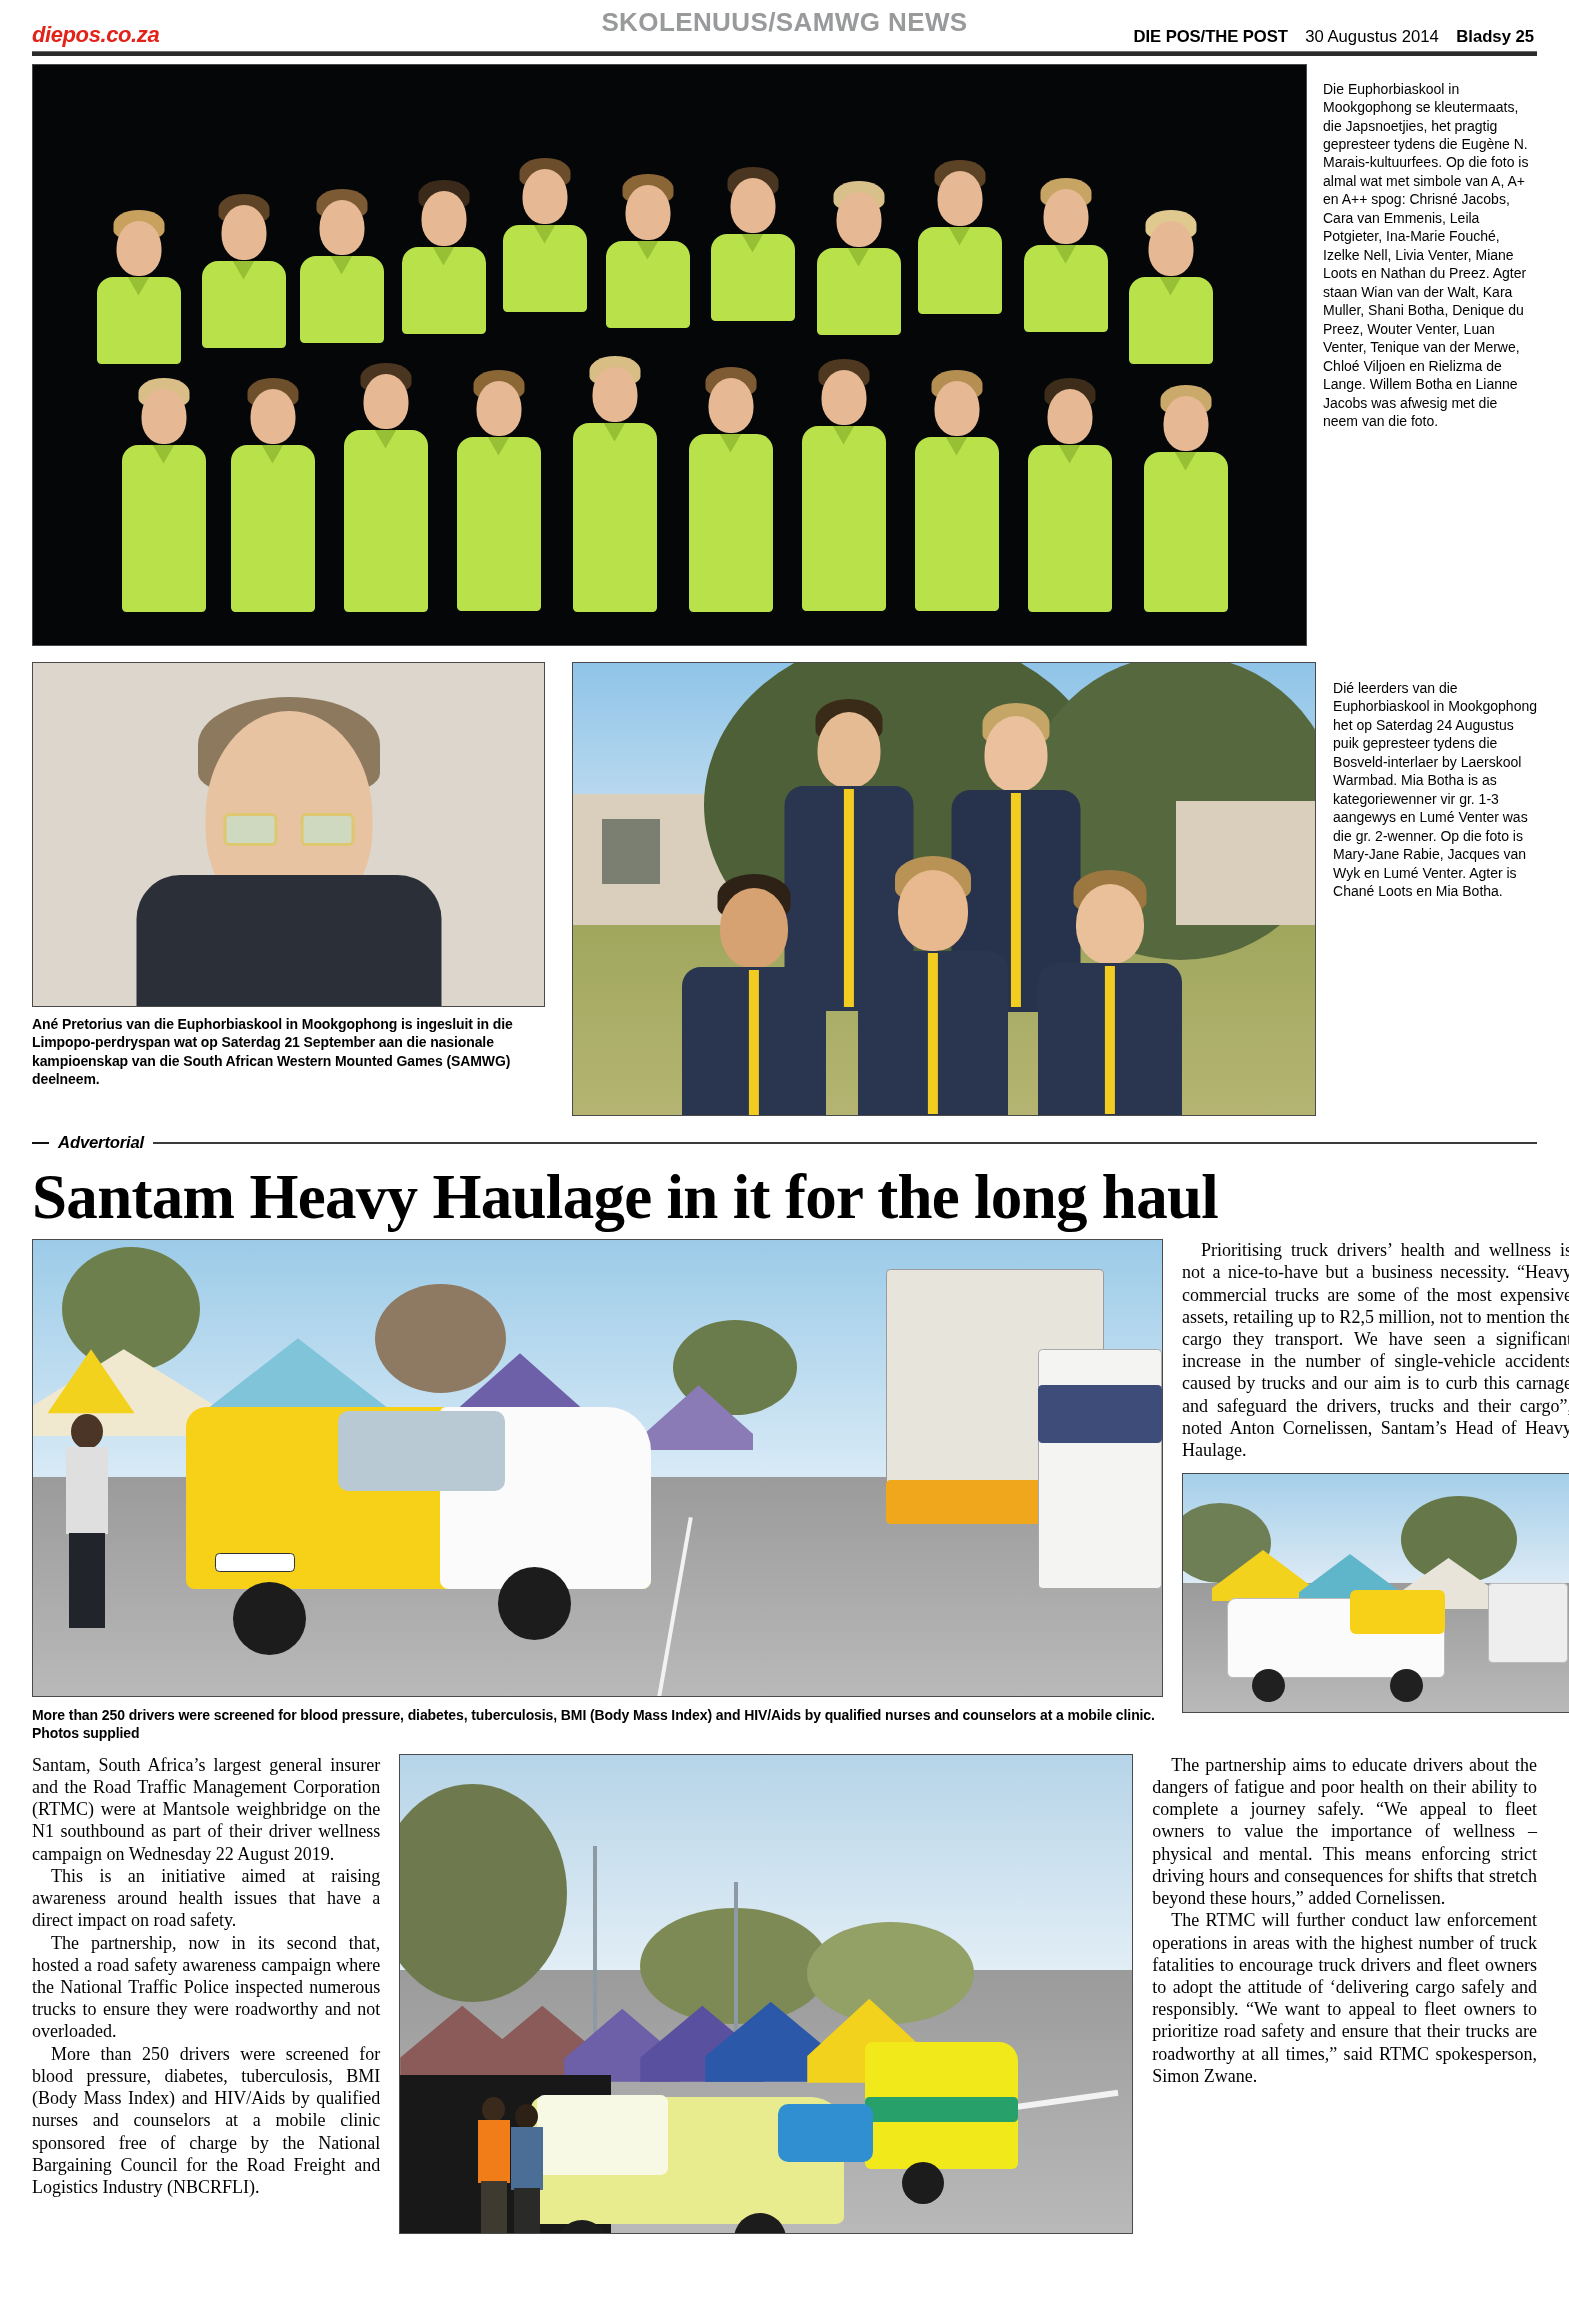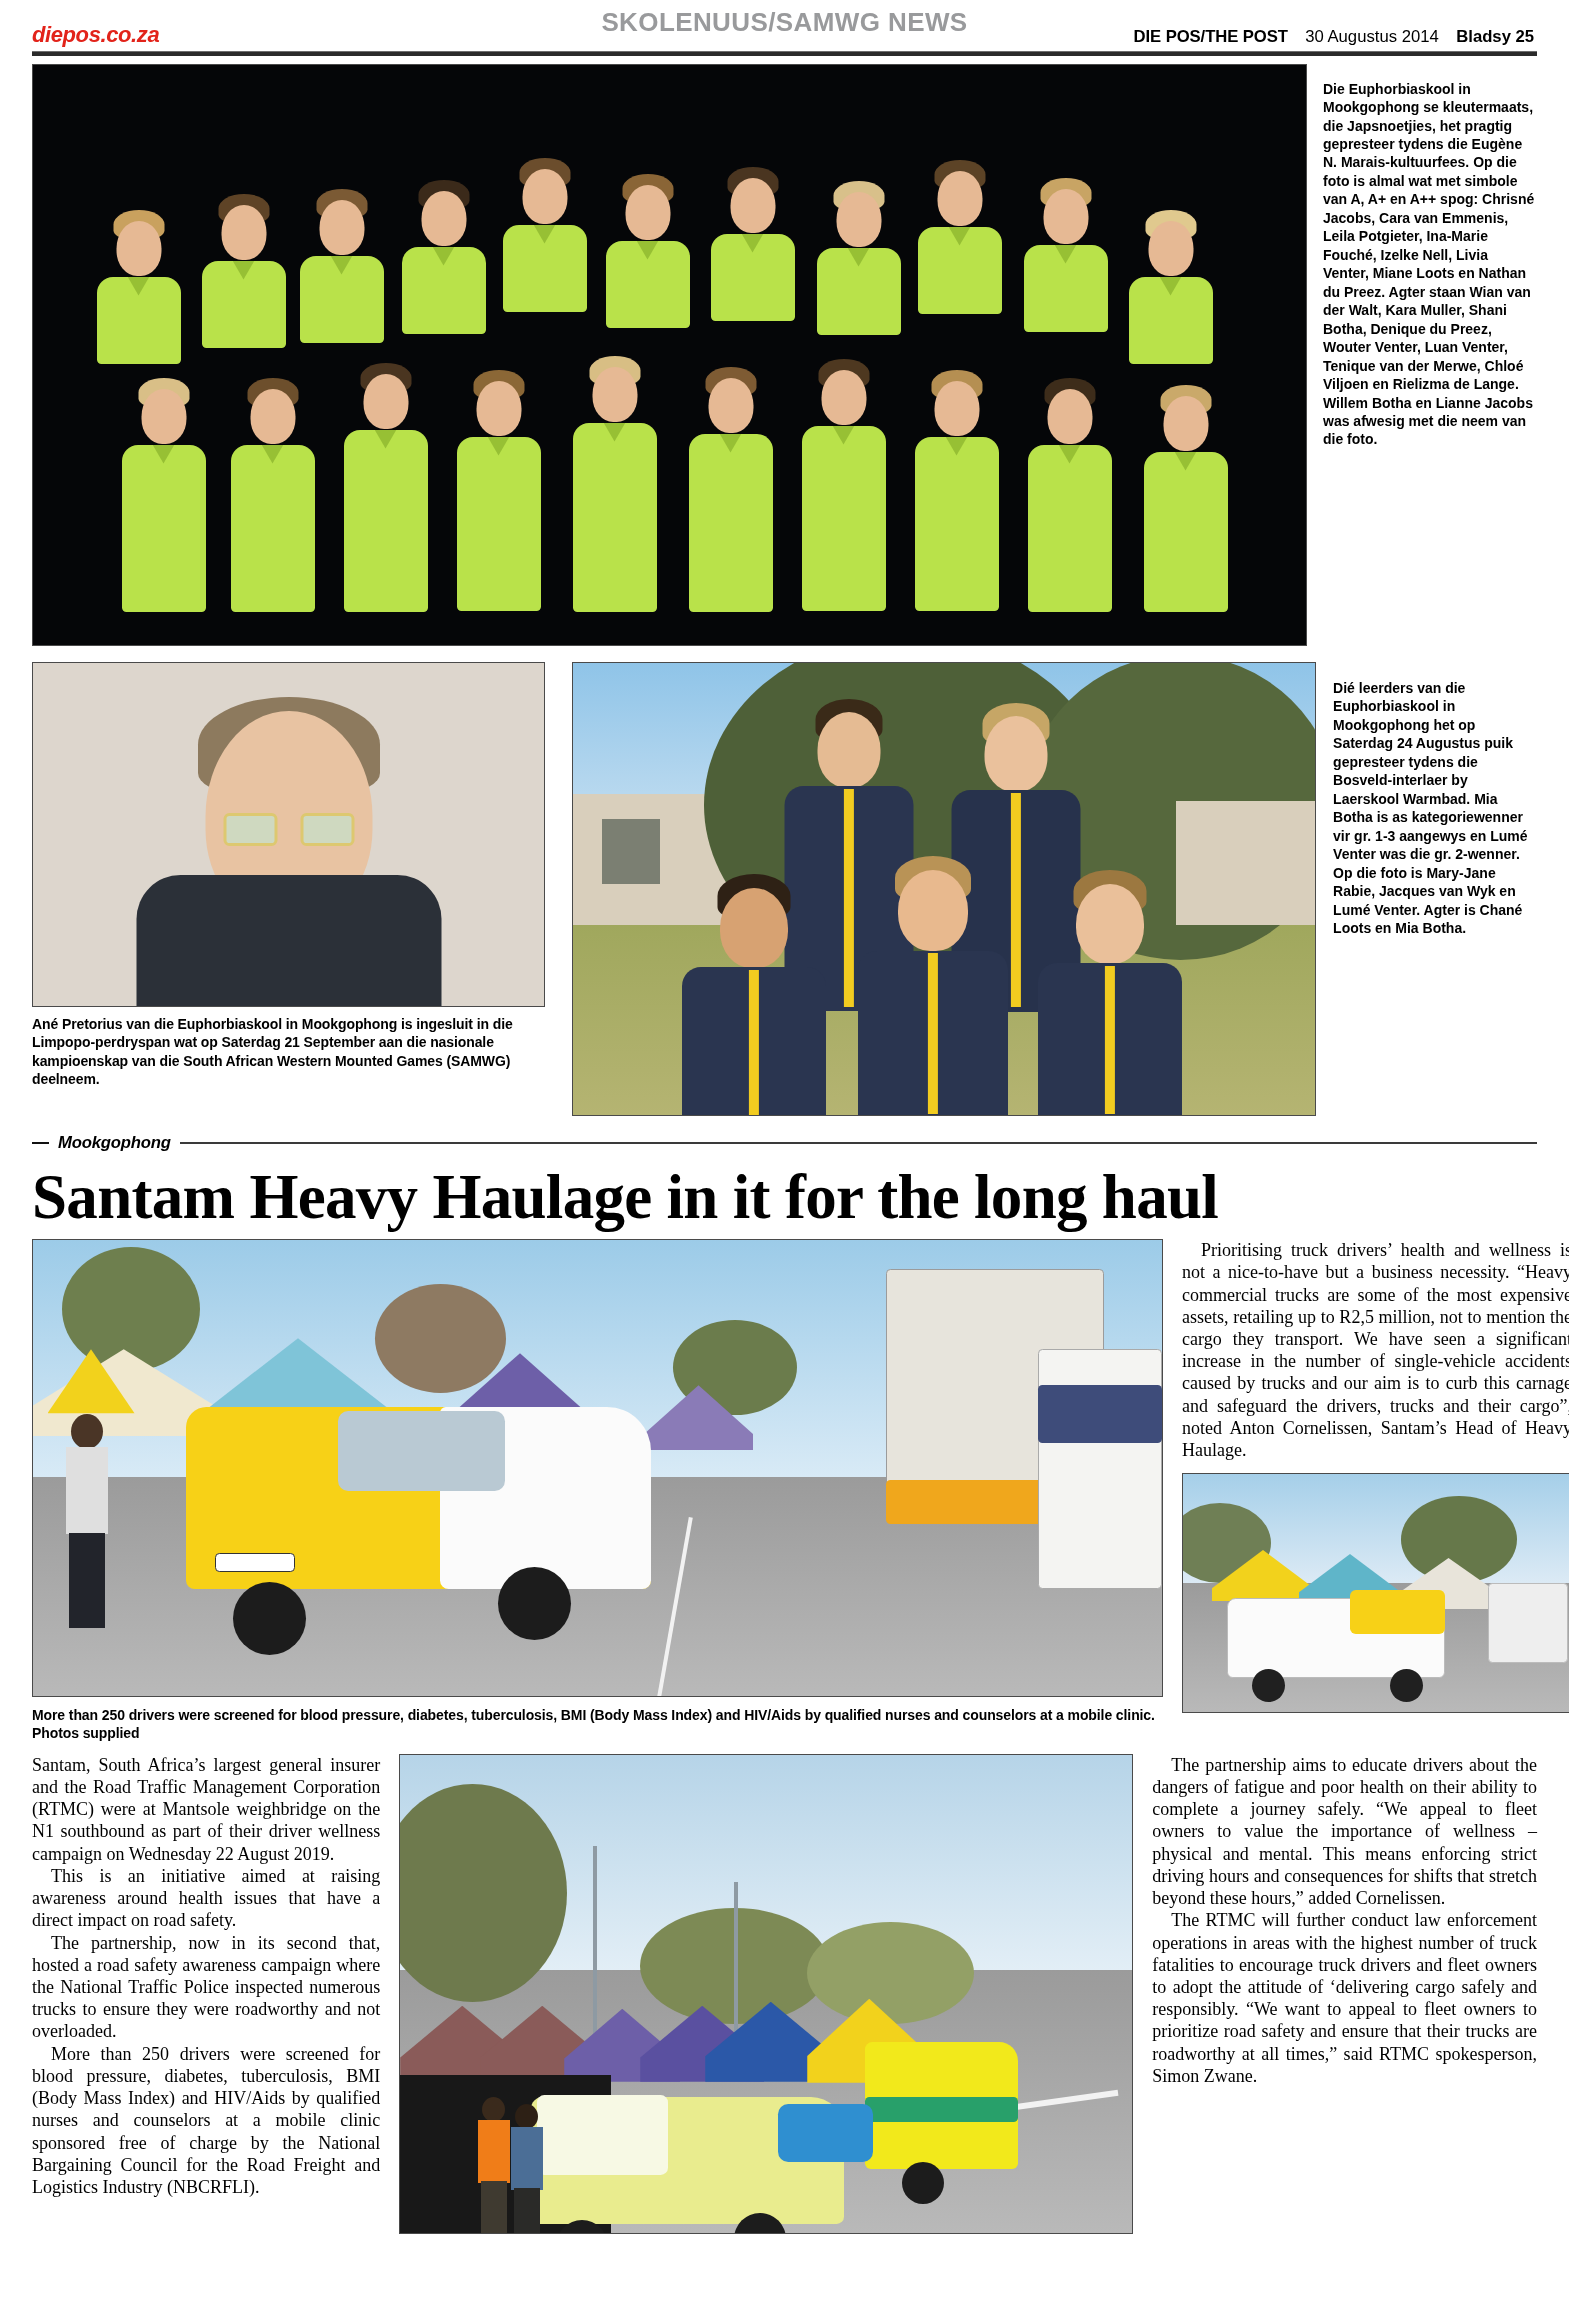--- a/index.html
+++ b/index.html
@@ -60,21 +60,21 @@
   
   .cap-bold {
     font-family:"Liberation Sans", sans-serif;
     font-weight:bold;
     font-size:14px;
     line-height:1.30;
     letter-spacing:-0.1px;
   }
   .cap-side {
     font-family:"Liberation Sans", sans-serif;
-    font-weight:bold;
+    font-weight:normal;
     font-size:14px;
     line-height:1.32;
   }
 
   
   .top-block { display:flex; gap:16px; margin-top:7.3px; }
   .top-photo { width:1275px; height:582px; }
   .top-caption { width:212px; padding-top:16px; }
 
   
@@ -391,21 +391,21 @@
       </div>
     </div>
 
     <div class="row2-right">
       <div class="cap-side">Dié leerders van die Euphorbiaskool in Mookgophong het op Saterdag 24 Augustus puik gepresteer tydens die Bosveld-interlaer by Laerskool Warmbad. Mia Botha is as kategoriewenner vir gr. 1-3 aangewys en Lumé Venter was die gr. 2-wenner. Op die foto is Mary-Jane Rabie, Jacques van Wyk en Lumé Venter. Agter is Chané Loots en Mia Botha.</div>
     </div>
   </div>
 
   <div class="advert-bar">
     <span class="advert-dash"></span>
-    <span class="advert-label">Mookgophong</span>
+    <span class="advert-label">Advertorial</span>
     <span class="advert-line"></span>
   </div>
 
   <h1 class="headline">Santam Heavy Haulage in it for the long haul</h1>
 
   <div class="ad-row">
     <div class="ad-main-col">
       <div class="photo truck-photo">
         <div class="ph-inner">
           <div class="sky" style="height:52%; background:linear-gradient(#9ccbe8,#d8eaf6);"></div>

